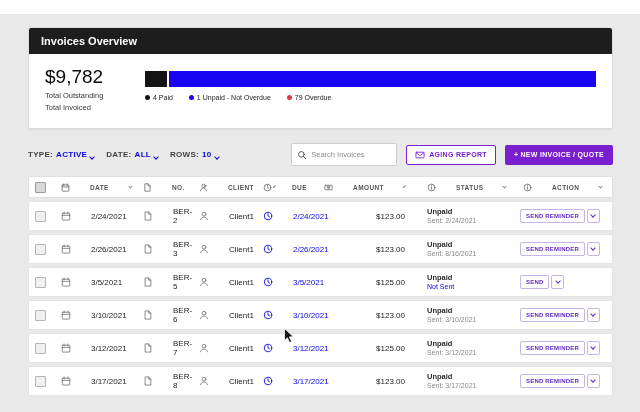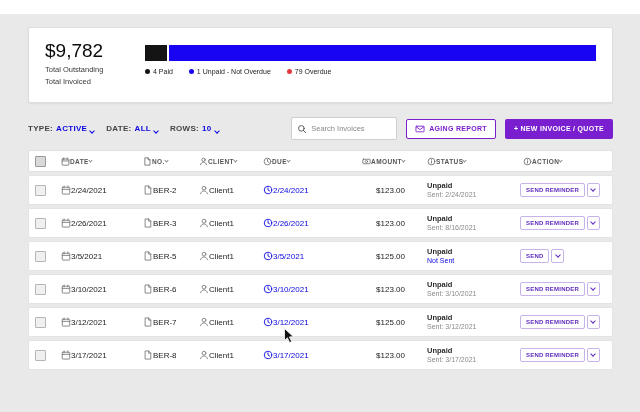--- a/index.html
+++ b/index.html
@@ -50,21 +50,21 @@
 
   
   .grid { display:grid;
     grid-template-columns:26px 82px 56px 64px 88px 76px 96px 1fr;
     align-items:center; }
   .thead { background:#fff; border:1px solid #e0e0e0; border-radius:2px;
     height:22px; margin-bottom:3px; font-size:6.5px; font-weight:bold;
     letter-spacing:.4px; color:#555; }
   .trow { background:#fff; border:1px solid #e4e4e4; border-radius:2px;
     height:30px; margin-bottom:3px; font-size:8px; color:#222; }
-  .cell { display:flex; align-items:center; gap:0; padding-left:6px; min-width:0; }
+  .cell { display:flex; align-items:center; gap:20px; padding-left:6px; min-width:0; }
   .c-amount { justify-content:flex-end; padding-right:16px; }
   .c-status { flex-direction:column; align-items:flex-start; justify-content:center;
     gap:1px; line-height:1.2; }
   .st-main { font-weight:bold; font-size:7.5px; color:#2b2b2b; }
   .st-sub { font-size:7px; color:#8a8a8a; }
   .st-sub.link-sub { color:#0b06e0; }
   .c-due { color:#0b06e0; }
   .checkbox { width:11px; height:11px; border:1px solid #b5b5b5; background:#f0f0f0;
     border-radius:1px; display:inline-block; cursor:pointer; }
   .checkbox.head { background:#d9d9d9; border-color:#9a9a9a; }
@@ -85,20 +85,21 @@
 
   .cursor { position:absolute; left:284px; top:328px; width:11px; height:16px;
     z-index:50; pointer-events:none; }
 </style>
 </head>
 <body>
 
 <div class="workspace">
 
   <div class="card">
+    <div class="card-header">Invoices Overview</div>
     <div class="card-body">
       <div class="metrics">
         <div class="metric-value">$9,782</div>
         <div class="metric-label">Total Outstanding</div>
         <div class="metric-label">Total Invoiced</div>
       </div>
       <div class="bar-zone">
         <div class="aging-bar">
             <div class="bar-seg" style="width: 5%; background: rgb(20, 20, 20);"></div>
             <div class="bar-seg" style="width: 95%; background: rgb(24, 3, 242);"></div>

